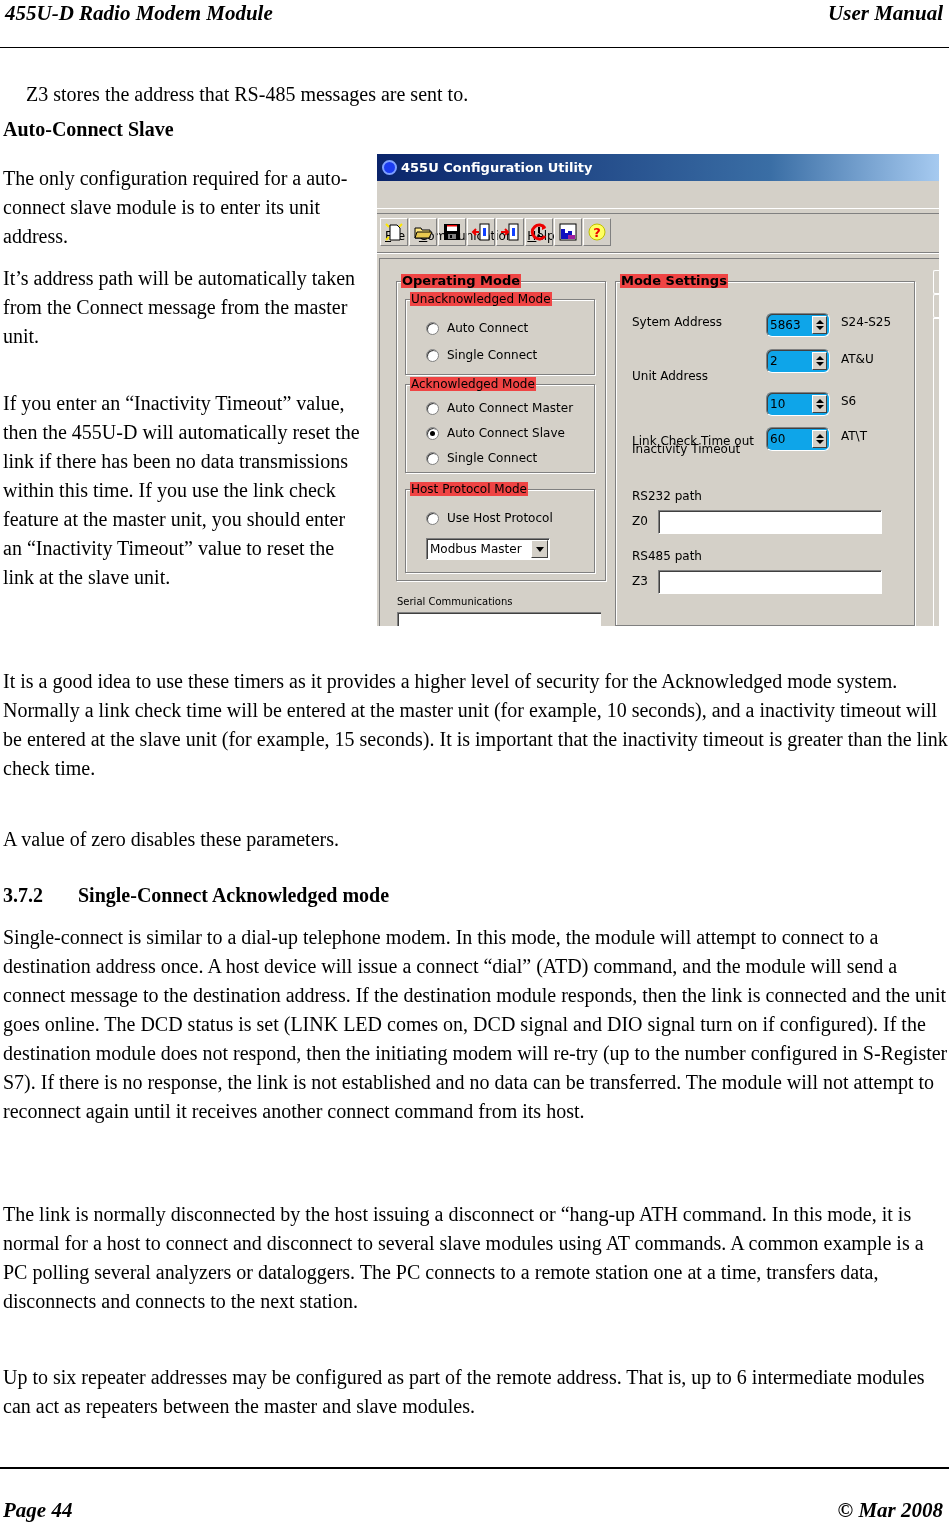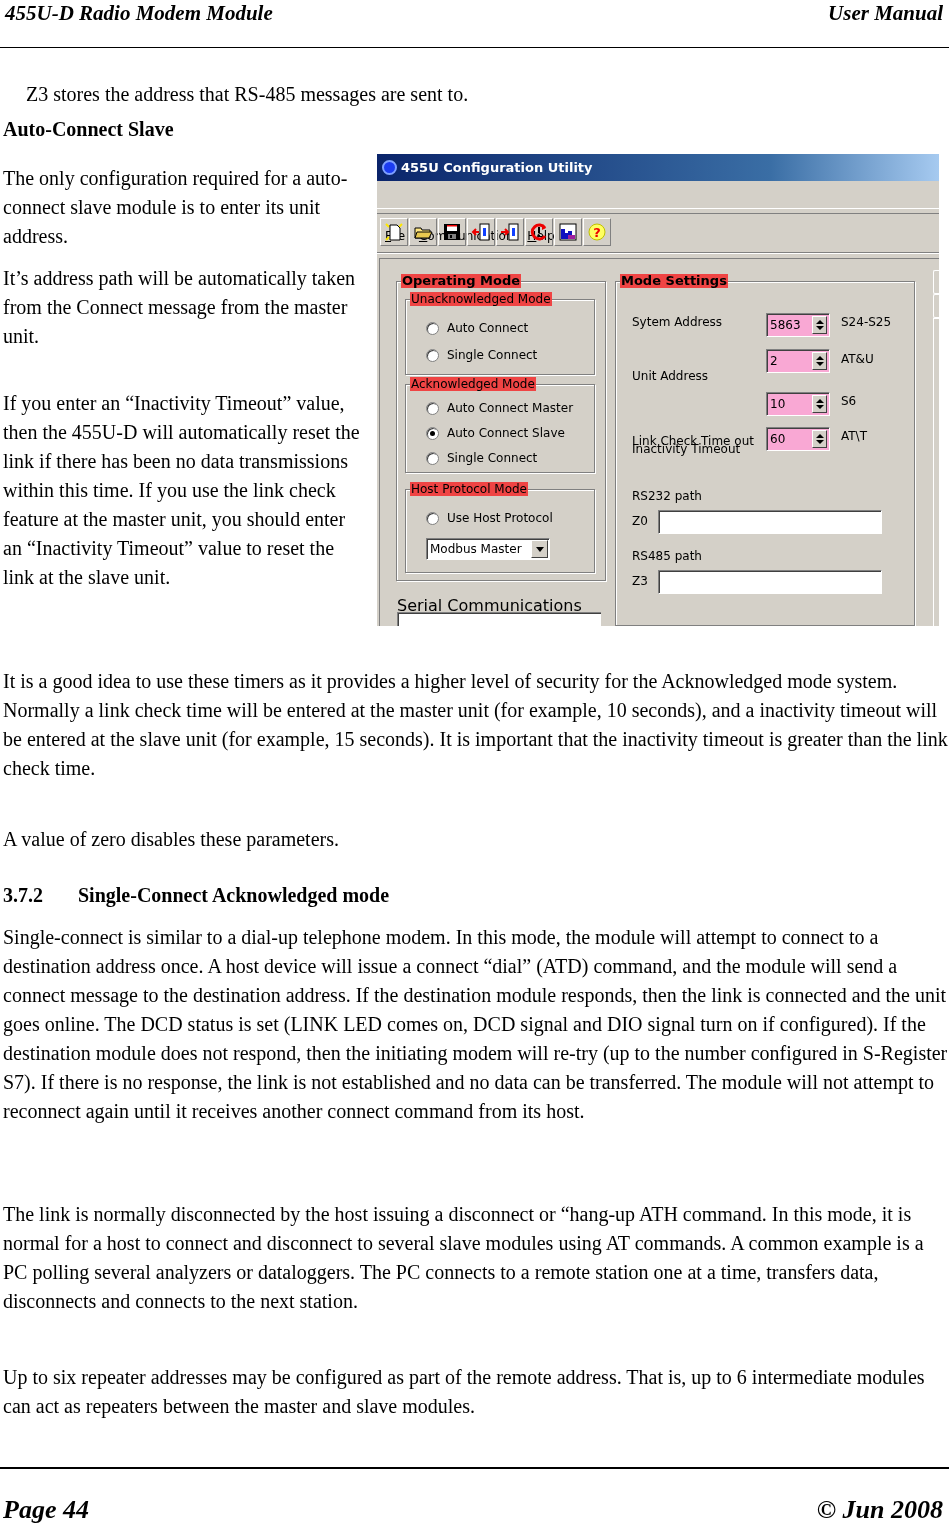--- a/index.html
+++ b/index.html
@@ -5,21 +5,21 @@
   * { box-sizing: border-box; margin: 0; padding: 0; }
   html, body { width: 949px; height: 1526px; background: #ffffff; overflow: hidden; }
   body { position: relative; font-family: "Liberation Serif", serif; color: #000; }
 
   
   .hdr-title { position: absolute; top: 0px; font-family: "Liberation Serif", serif; font-weight: bold; font-style: italic; font-size: 21px; line-height: 26px; }
   .hdr-left { left: 5px; }
   .hdr-right { right: 6px; }
   .hdr-rule { position: absolute; left: 0; width: 949px; top: 47px; height: 1px; background: #000; }
   .ftr-rule { position: absolute; left: 0; width: 949px; top: 1467px; height: 2px; background: #000; }
-  .ftr-text { position: absolute; top: 1497px; font-weight: bold; font-style: italic; font-size: 26px; line-height: 26px; }
+  .ftr-text { position: absolute; top: 1497px; font-weight: bold; font-style: italic; font-size: 21px; line-height: 26px; }
   .ftr-left { left: 3px; }
   .ftr-right { right: 6px; }
 
   
   .p { position: absolute; left: 3px; font-size: 20px; line-height: 29px; }
   .side { width: 365px; }
   .full { width: 946px; }
   .bold { font-weight: bold; }
   .h3 { font-weight: bold; font-size: 20px; }
   .h3 .num { display: inline-block; width: 75px; }
@@ -45,30 +45,30 @@
 
   .radio-row { position: absolute; left: 20px; height: 16px; display: flex; align-items: center; white-space: nowrap; }
   .radio { width: 13px; height: 13px; border-radius: 50%; background: #fff; border: 1px solid #808080; box-shadow: inset 1px 1px 0 #404040; margin-right: 8px; position: relative; }
   .radio.on::after { content: ""; position: absolute; left: 3px; top: 3px; width: 5px; height: 5px; border-radius: 50%; background: #000; }
 
   .combo { position: absolute; left: 20px; top: 48px; width: 124px; height: 22px; background: #fff; border-top: 1px solid #808080; border-left: 1px solid #808080; border-right: 1px solid #fff; border-bottom: 1px solid #fff; box-shadow: inset 1px 1px 0 #404040; line-height: 20px; padding-left: 3px; font-size: 12px; }
   .combo-btn { position: absolute; right: 1px; top: 1px; width: 17px; height: 18px; background: #d4d0c8; border-top: 1px solid #fff; border-left: 1px solid #fff; border-right: 1px solid #404040; border-bottom: 1px solid #404040; display: flex; align-items: center; justify-content: center; }
   .tri-down { width: 0; height: 0; border-left: 4px solid transparent; border-right: 4px solid transparent; border-top: 5px solid #000; }
 
   .ms-label { position: absolute; left: 16px; font-size: 12px; white-space: nowrap; }
-  .spin { position: absolute; left: 150px; width: 64px; height: 24px; background: #f9a8d4; border-top: 1px solid #808080; border-left: 1px solid #808080; border-right: 1px solid #fff; border-bottom: 1px solid #fff; box-shadow: inset 1px 1px 0 #404040; line-height: 22px; padding-left: 3px; font-size: 12px; }
+  .spin { position: absolute; left: 150px; width: 64px; height: 24px; background: #0ea5e9; border-top: 1px solid #808080; border-left: 1px solid #808080; border-right: 1px solid #fff; border-bottom: 1px solid #fff; box-shadow: inset 1px 1px 0 #404040; line-height: 22px; padding-left: 3px; font-size: 12px; border-radius: 6px; }
   .spin-btns { position: absolute; right: 2px; top: 2px; width: 15px; height: 18px; background: #d4d0c8; border-top: 1px solid #fff; border-left: 1px solid #fff; border-right: 1px solid #404040; border-bottom: 1px solid #404040; display: flex; flex-direction: column; align-items: center; justify-content: center; gap: 2px; }
   .tri-up-s { width: 0; height: 0; border-left: 4px solid transparent; border-right: 4px solid transparent; border-bottom: 4px solid #000; }
   .tri-down-s { width: 0; height: 0; border-left: 4px solid transparent; border-right: 4px solid transparent; border-top: 4px solid #000; }
   .ms-reg { position: absolute; left: 225px; font-size: 12px; white-space: nowrap; }
   .path-label { position: absolute; left: 16px; font-size: 12px; }
   .path-z { position: absolute; left: 16px; font-size: 12px; }
   .path-input { position: absolute; left: 42px; width: 224px; height: 24px; background: #fff; border-top: 1px solid #808080; border-left: 1px solid #808080; border-right: 1px solid #fff; border-bottom: 1px solid #fff; box-shadow: inset 1px 1px 0 #404040; }
 
-  .serial-label { position: absolute; left: 20px; top: 442px; font-size: 16px; }
+  .serial-label { position: absolute; left: 20px; top: 442px; font-size: 10px; }
   .serial-box { position: absolute; left: 20px; top: 458px; width: 204px; height: 30px; background: #fff; border-top: 1px solid #808080; border-left: 1px solid #808080; box-shadow: inset 1px 1px 0 #404040; }
 
   .right-tabs { position: absolute; left: 556px; top: 116px; width: 10px; height: 360px; }
   .rt { position: absolute; left: 0; width: 10px; border: 1px solid #fff; border-right: none; border-radius: 2px 0 0 2px; }
 </style>
 </head>
 <body>
 
 <div class="hdr-title hdr-left">455U-D Radio Modem  Module</div>
 <div class="hdr-title hdr-right">User Manual</div>
@@ -269,13 +269,13 @@
 
   <div class="right-tabs">
     <div class="rt" style="top:0; height:24px;"></div>
     <div class="rt" style="top:24px; height:24px;"></div>
     <div class="rt" style="top:48px; height:330px; border-radius:0;"></div>
   </div>
 </div>
 
 <div class="ftr-rule"></div>
 <div class="ftr-text ftr-left">Page 44</div>
-<div class="ftr-text ftr-right">©   Jun 2008</div>
+<div class="ftr-text ftr-right">©   Mar 2008</div>
 
 </body></html>

